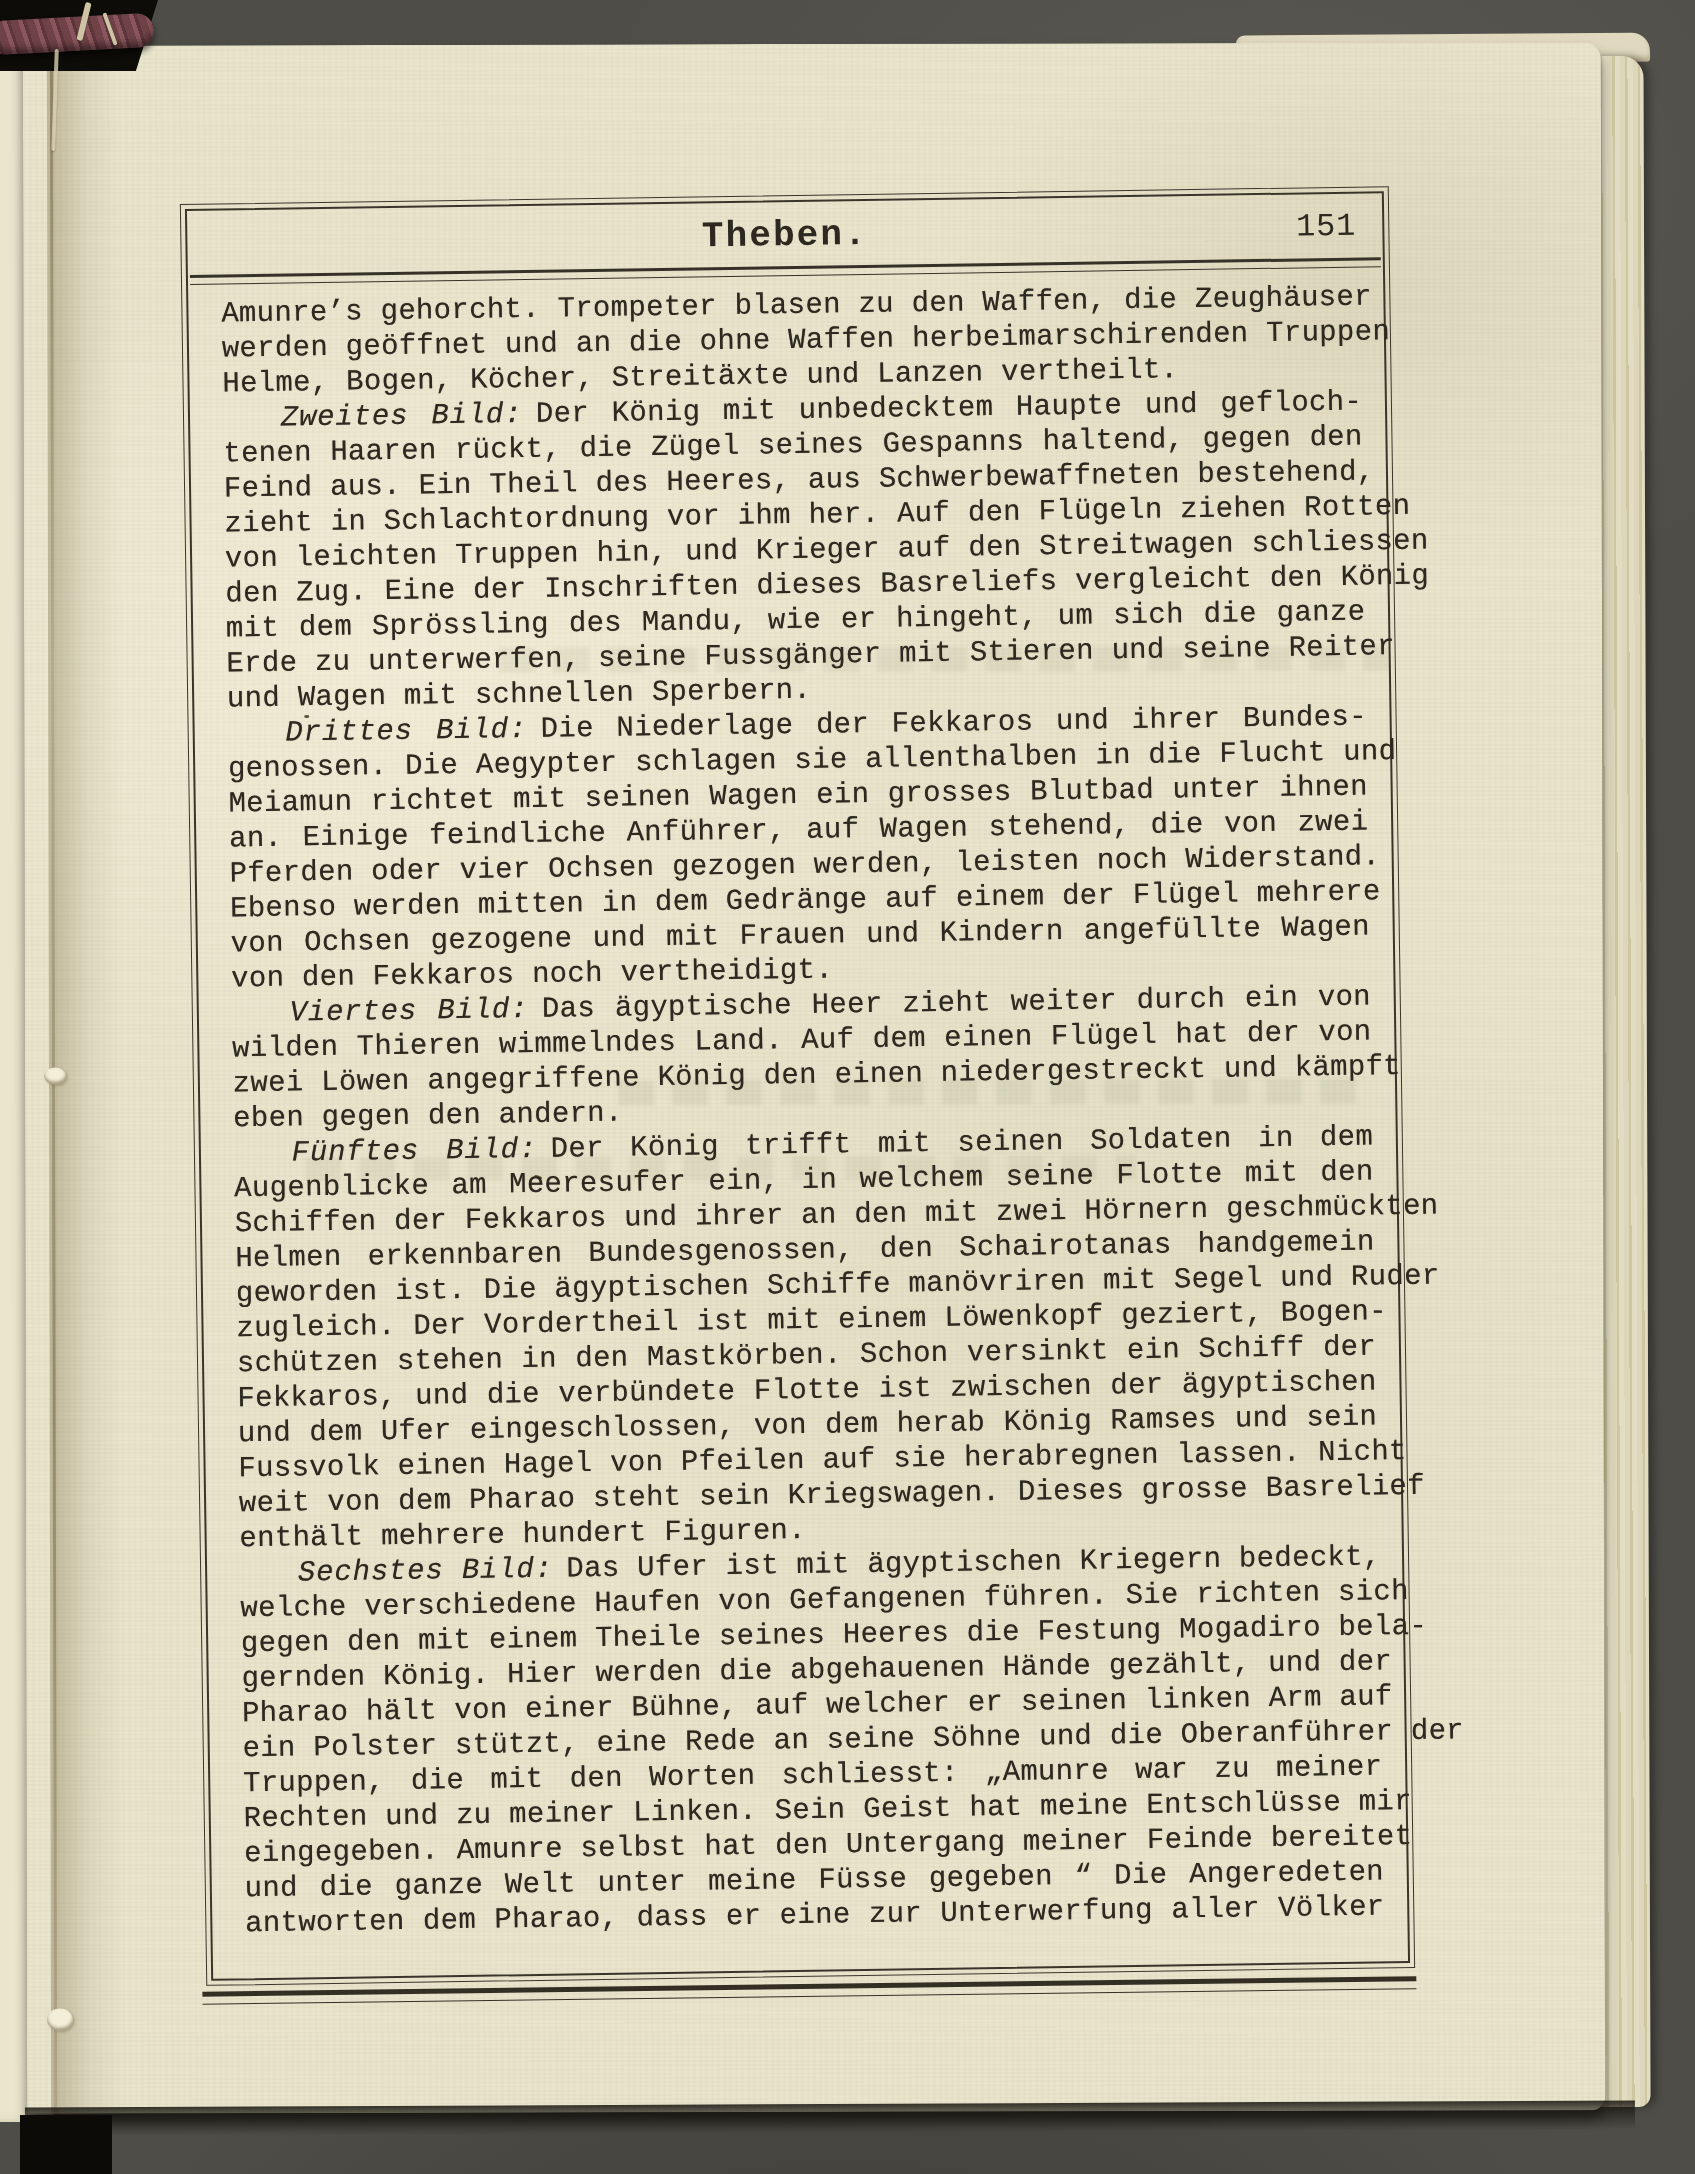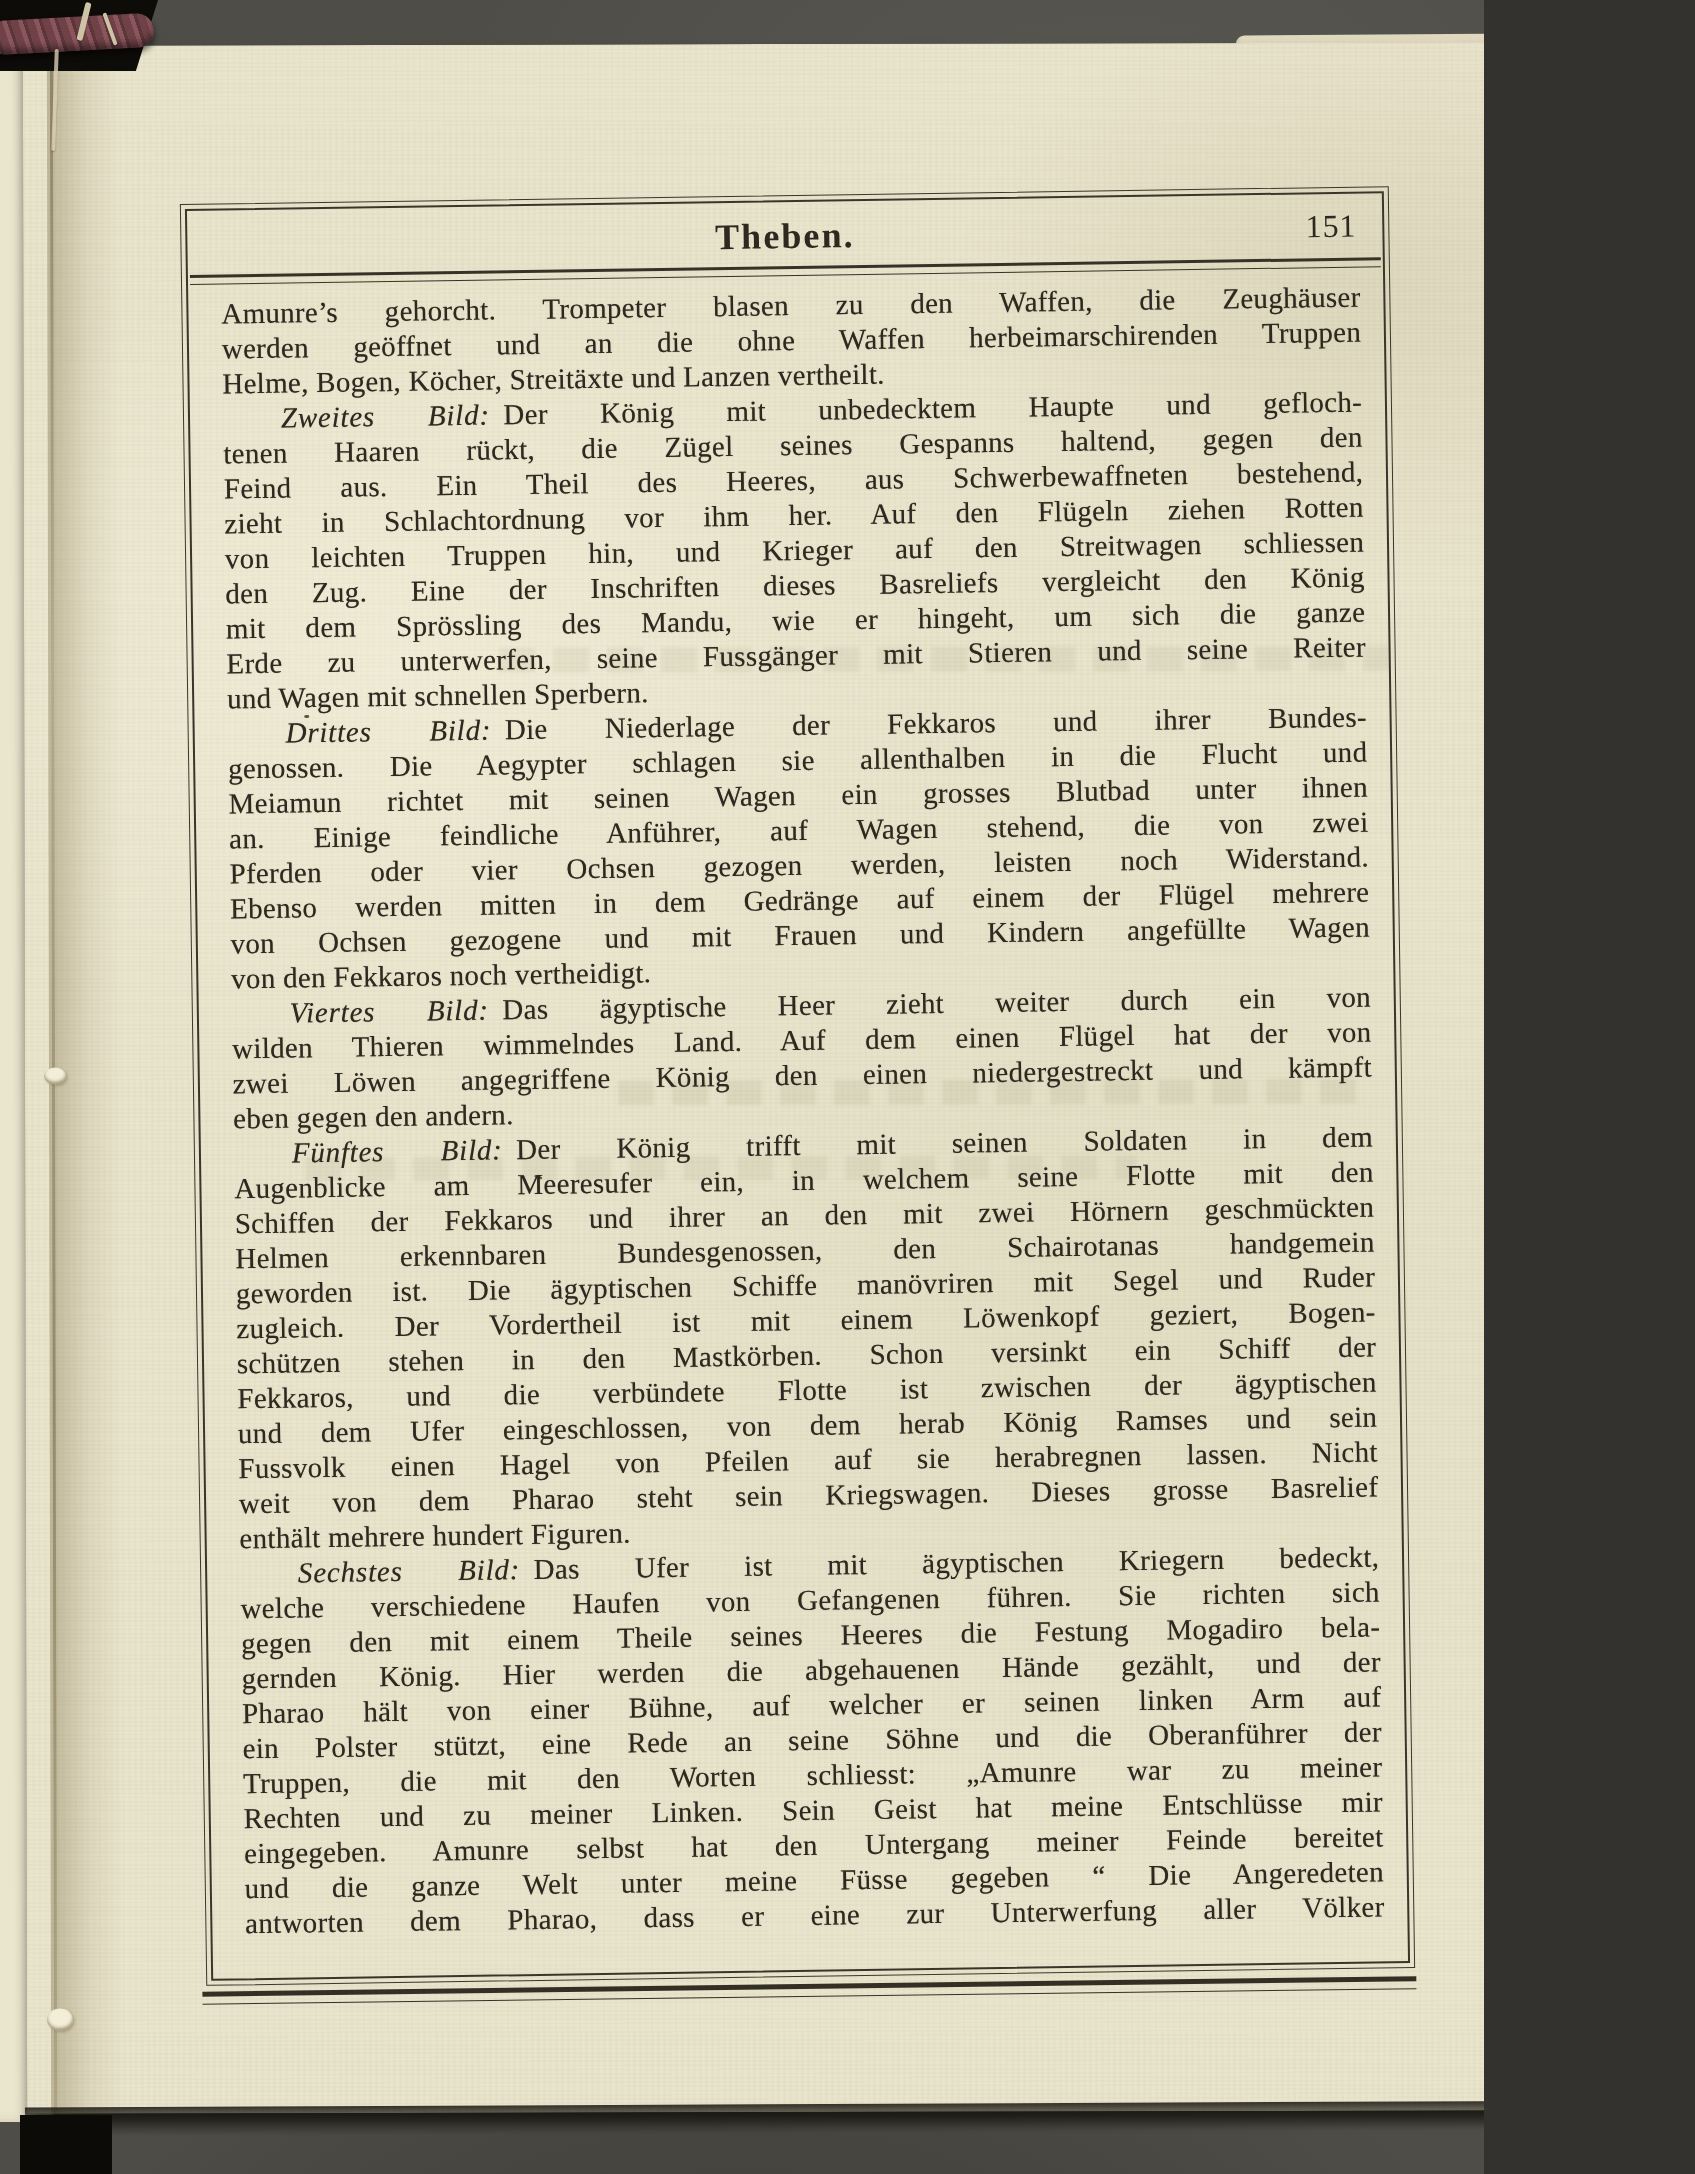--- a/index.html
+++ b/index.html
@@ -1,18 +1,18 @@
 <!DOCTYPE html>
 <html style="font-size:13.6px"><head>
 <meta charset="utf-8">
 <style>
   html,body{margin:0;padding:0;background:#33322e;}
   .scan{
-    position:relative;width:1484px;height:2175px;overflow:hidden;
-    font-family:Liberation Serif, serif;
+    position:relative;width:1695px;height:2175px;overflow:hidden;
+    font-family:Liberation Mono, monospace;
     background:
       radial-gradient(1187px 763px at 75% 8%, rgba(255,255,255,0.06), transparent 60%),
       radial-gradient(1356px 1017px at 50% 115%, rgba(0,0,0,0.25), transparent 60%),
       #4e4d47;
   }
   
   .cover-corner{position:absolute;left:0;top:0;width:158px;height:71px;background:#0e0c09;
     clip-path:polygon(0 0,100% 0,86% 100%,0 100%);}
   .headband{position:absolute;left:-12px;top:17px;width:166px;height:34px;border-radius:17px;
     background:repeating-linear-gradient(75deg,#6e4247 0 7.6px,#8a555c 7.6px 12px,#5c363b 12px 15.3px);

